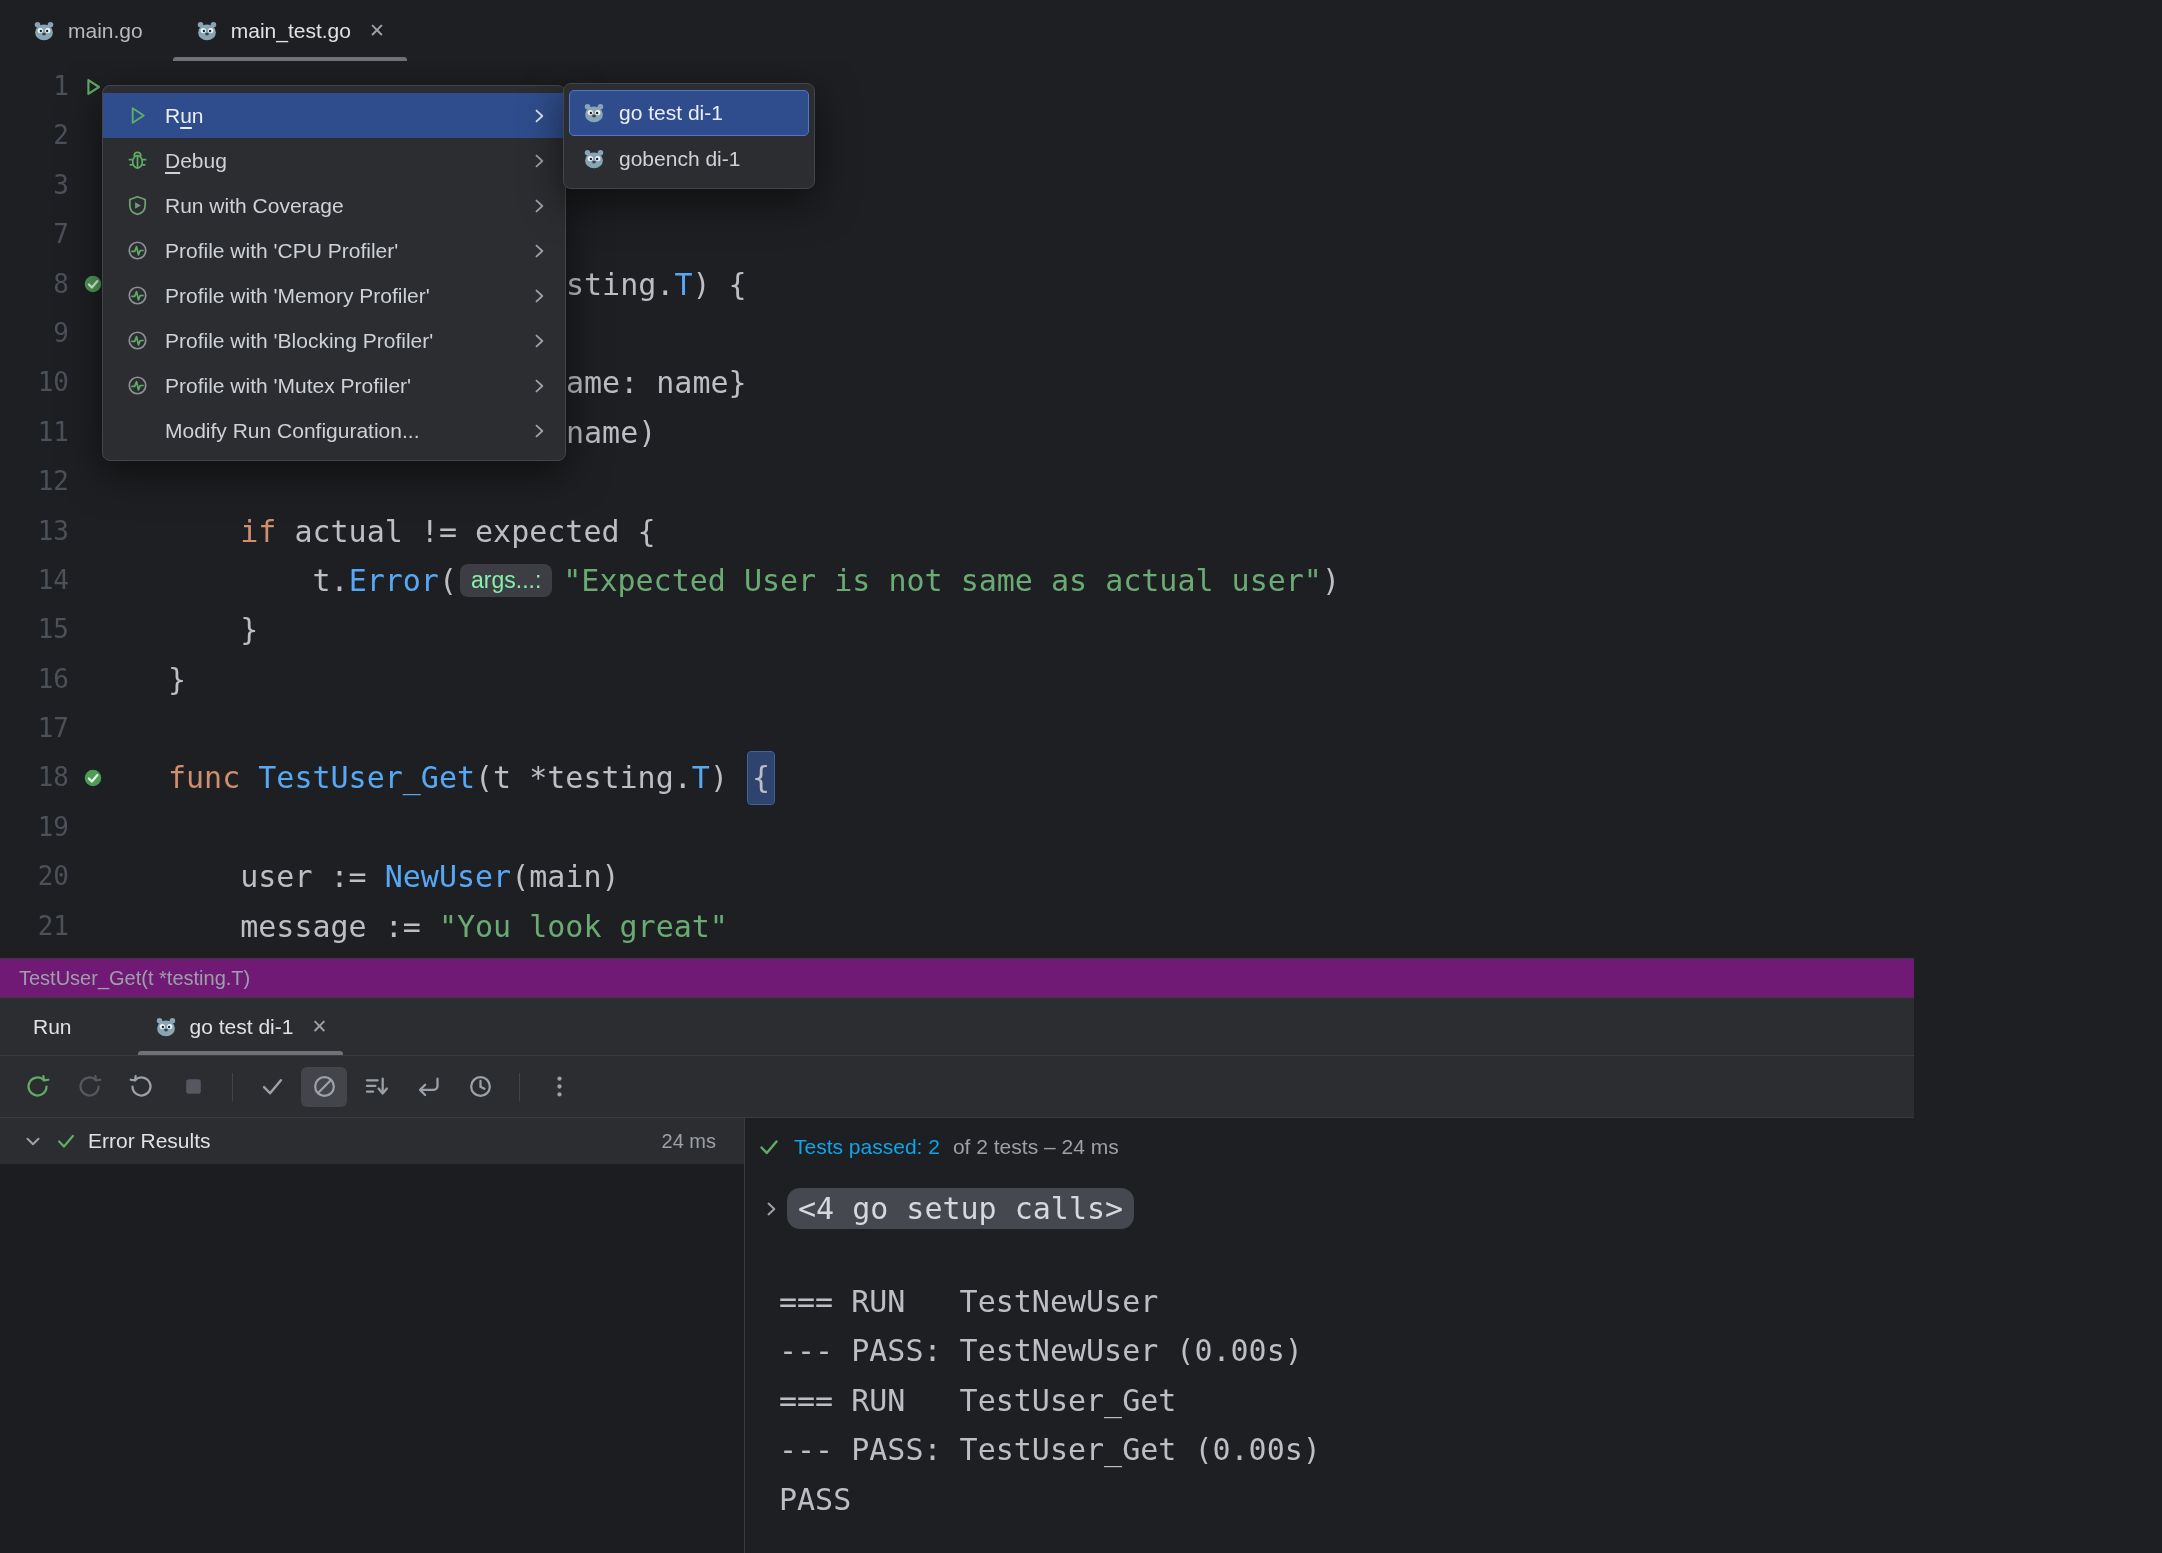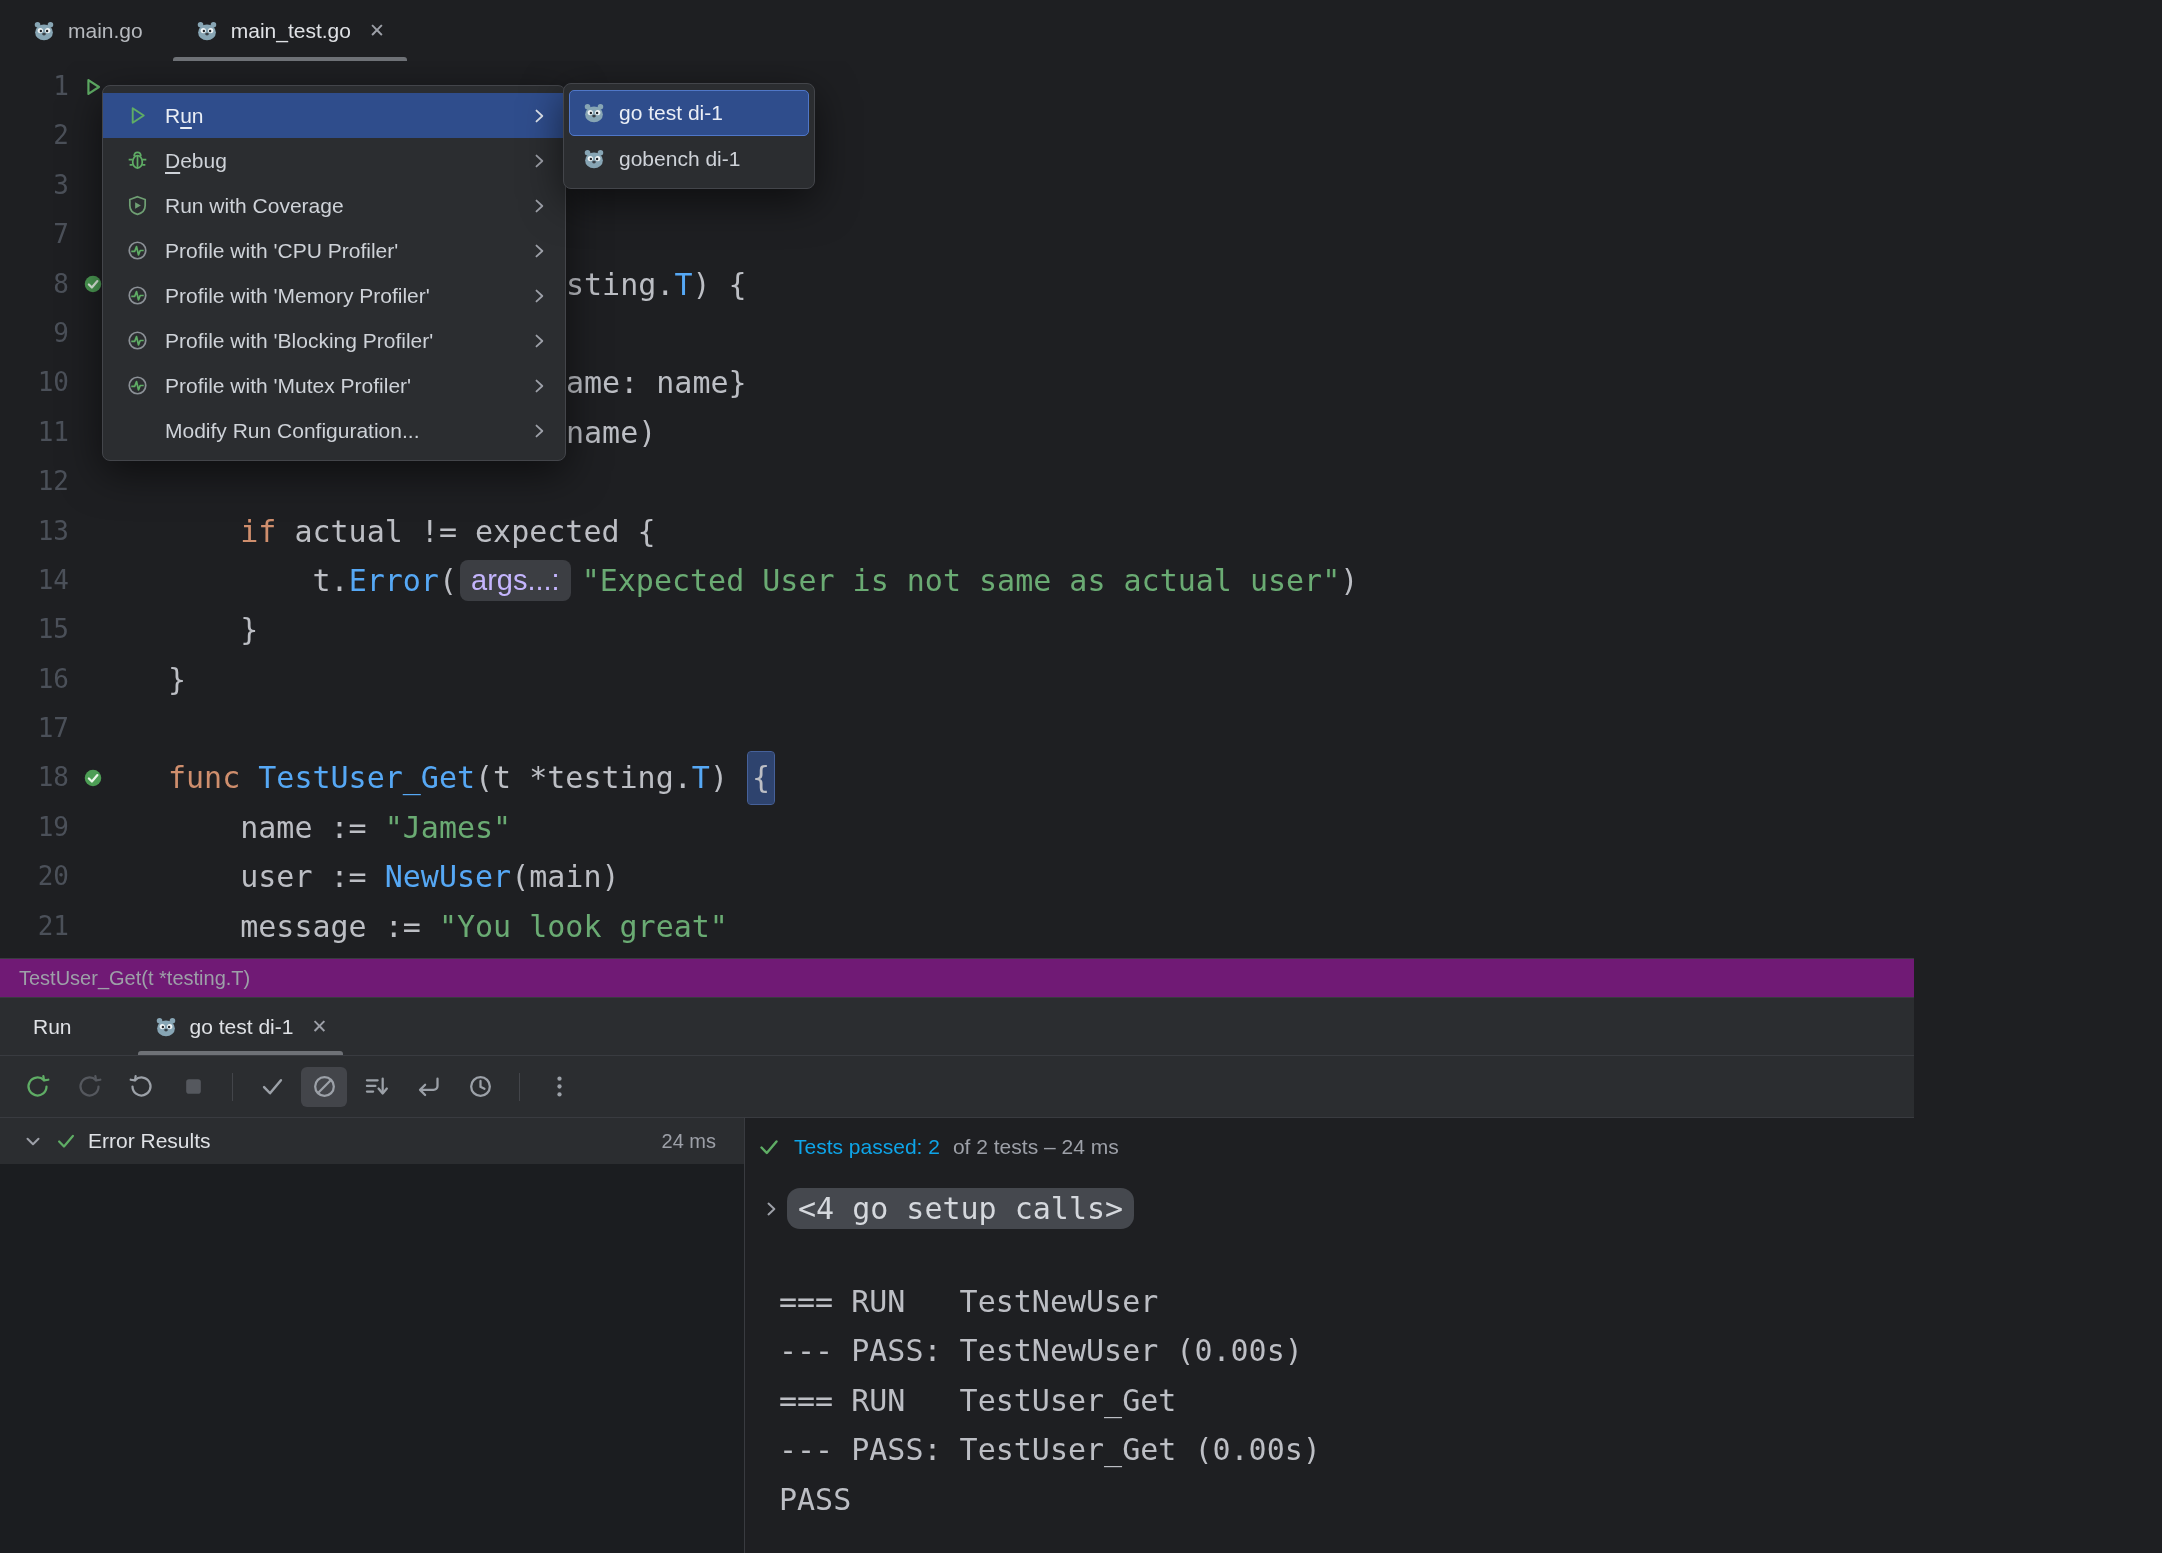--- a/index.html
+++ b/index.html
@@ -20,21 +20,21 @@
   .line-row{display:flex;align-items:center;height:49.4px;font-family:"DejaVu Sans Mono","Liberation Mono",monospace;font-size:30px;line-height:49.4px;white-space:pre;color:#bcbec4}
   .ln-num{flex:0 0 69px;text-align:right;font-size:26px;color:#4b5059}
   .ln-gut{flex:0 0 48px;display:flex;align-items:center;justify-content:center}
   .ln-code{padding-left:51px;display:flex;align-items:center;white-space:pre}
   .ln-code.cut{padding-left:449px}
   .tok-kw{color:#cf8e6d}
   .tok-fn{color:#56a8f5}
   .tok-str{color:#6aab73}
   .tok-plain{color:#bcbec4}
   .tok-brace{background:#2e436e;outline:1px solid #46619a;border-radius:3px;padding:1px 4px;margin-left:2px}
-  .tok-hint{font-family:"Liberation Sans",sans-serif;font-size:29px;color:#c4b5fd;background:#3c3e43;border-radius:8px;padding:3px 11px;margin:0 11px 0 3px;line-height:1.2}
+  .tok-hint{font-family:"Liberation Sans",sans-serif;font-size:23px;color:#86efac;background:#3c3e43;border-radius:8px;padding:3px 11px;margin:0 11px 0 3px;line-height:1.2}
 
   
   .menu{position:absolute;left:102px;top:24px;width:464px;background:#2b2d30;border:1px solid #43454a;border-radius:8px;padding:7px 0;box-shadow:0 12px 40px rgba(0,0,0,.55);z-index:5}
   .menu-item{display:flex;align-items:center;height:45px;padding:0 16px 0 20px;font-size:21px;color:#ced2d8}
   .menu-item.selected{background:#2f4d8c;color:#eaeef5}
   .mi-icon{width:28px;display:flex;justify-content:center;margin-right:14px}
   .mi-label u{text-underline-offset:4px}
   .mi-arrow{margin-left:auto;color:#9da0a8;display:flex}
   .menu-item.selected .mi-arrow{color:#dfe4ec}
   .submenu{position:absolute;left:563px;top:22px;width:252px;background:#2b2d30;border:1px solid #43454a;border-radius:8px;padding:6px 5px;box-shadow:0 12px 40px rgba(0,0,0,.55);z-index:6}
@@ -131,21 +131,21 @@
         <div class="line-row"><span class="ln-num">12</span><span class="ln-gut"></span><span class="ln-code"></span></div>
         <div class="line-row"><span class="ln-num">13</span><span class="ln-gut"></span><span class="ln-code"><span class="tok-plain">    </span><span class="tok-kw">if</span><span class="tok-plain"> actual != expected {</span></span></div>
         <div class="line-row"><span class="ln-num">14</span><span class="ln-gut"></span><span class="ln-code"><span class="tok-plain">        t.</span><span class="tok-fn">Error</span><span class="tok-plain">(</span><span class="tok-hint">args...:</span><span class="tok-str">"Expected User is not same as actual user"</span><span class="tok-plain">)</span></span></div>
         <div class="line-row"><span class="ln-num">15</span><span class="ln-gut"></span><span class="ln-code"><span class="tok-plain">    }</span></span></div>
         <div class="line-row"><span class="ln-num">16</span><span class="ln-gut"></span><span class="ln-code"><span class="tok-plain">}</span></span></div>
         <div class="line-row"><span class="ln-num">17</span><span class="ln-gut"></span><span class="ln-code"></span></div>
         <div class="line-row"><span class="ln-num">18</span><span class="ln-gut"><svg viewBox="0 0 24 24" width="22" height="22">
               <circle cx="12" cy="12" r="9" fill="#4d9e55"></circle>
               <path d="M7.5 12.5 L10.8 15.8 L16.8 8.8" fill="none" stroke="#eaf6ea" stroke-width="2.4" stroke-linecap="round" stroke-linejoin="round"></path>
             </svg></span><span class="ln-code"><span class="tok-kw">func</span><span class="tok-plain"> </span><span class="tok-fn">TestUser_Get</span><span class="tok-plain">(t *testing.</span><span class="tok-fn">T</span><span class="tok-plain">) </span><span class="tok-brace">{</span></span></div>
-        <div class="line-row"><span class="ln-num">19</span><span class="ln-gut"></span><span class="ln-code"><span class="tok-plain">    name := </span><span class="tok-str">"James"</span></span></div>
+        <div class="line-row"><span class="ln-num">19</span><span class="ln-gut"></span></div>
         <div class="line-row"><span class="ln-num">20</span><span class="ln-gut"></span><span class="ln-code"><span class="tok-plain">    user := </span><span class="tok-fn">NewUser</span><span class="tok-plain">(main)</span></span></div>
         <div class="line-row"><span class="ln-num">21</span><span class="ln-gut"></span><span class="ln-code"><span class="tok-plain">    message := </span><span class="tok-str">"You look great"</span></span></div>
       </div>
 
     <div class="menu">
       <div id="menu-items">
           <div class="menu-item selected">
             <span class="mi-icon">
               <svg viewBox="0 0 24 24" width="23" height="23">
                 <path d="M7 4.5 L18.5 12 L7 19.5 Z" fill="none" stroke="#5fad65" stroke-width="2" stroke-linejoin="round"></path>

